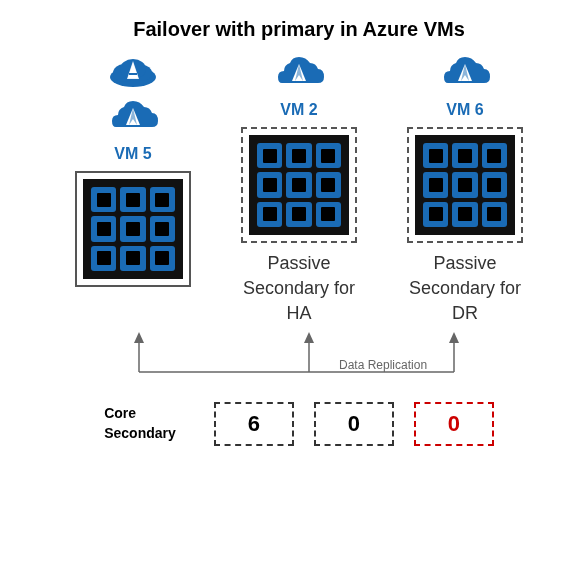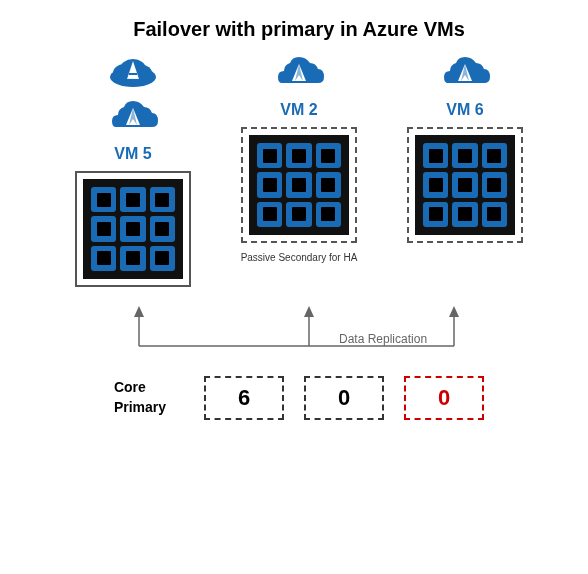--- a/index.html
+++ b/index.html
@@ -83,21 +83,21 @@
     .chip::before {
       content: '';
       position: absolute;
       width: 55%;
       height: 55%;
       background: #000;
       border-radius: 1px;
     }
 
     .vm-desc {
-      font-size: 10px;
+      font-size: 18px;
       text-align: center;
       color: #333;
       margin-top: 8px;
       line-height: 1.4;
       min-height: 50px;
     }
 
     
     .license-section {
       display: flex;
@@ -249,20 +249,21 @@
           <div class="chip"></div>
           <div class="chip"></div>
           <div class="chip"></div>
           <div class="chip"></div>
           <div class="chip"></div>
           <div class="chip"></div>
           <div class="chip"></div>
           <div class="chip"></div>
         </div>
       </div>
+      <div class="vm-desc">Passive Secondary for DR</div>
     </div>
 
   </div>
 
   <div class="arrows-svg-area">
     <svg width="500" height="55" viewBox="0 0 500 55">
 
       <line x1="90" y1="45" x2="90" y2="12" stroke="#666" stroke-width="1.5"></line>
       <polygon points="90,5 85,16 95,16" fill="#666"></polygon>
 
@@ -276,21 +277,21 @@
       <line x1="405" y1="45" x2="405" y2="12" stroke="#666" stroke-width="1.5"></line>
       <polygon points="405,5 400,16 410,16" fill="#666"></polygon>
 
       <text x="290" y="42" font-size="12" fill="#666" font-family="Segoe UI, Arial, sans-serif">Data Replication</text>
     </svg>
   </div>
 
   <div class="license-section">
     <div class="license-label">
       <span>Core</span><br>
-      <span>Primary</span>
+      <span>Secondary</span>
     </div>
     <div class="license-box dashed-black">
       <span>6</span>
     </div>
     <div class="license-box dashed-black">
       <span>0</span>
     </div>
     <div class="license-box dashed-red">
       <span>0</span>
     </div>

